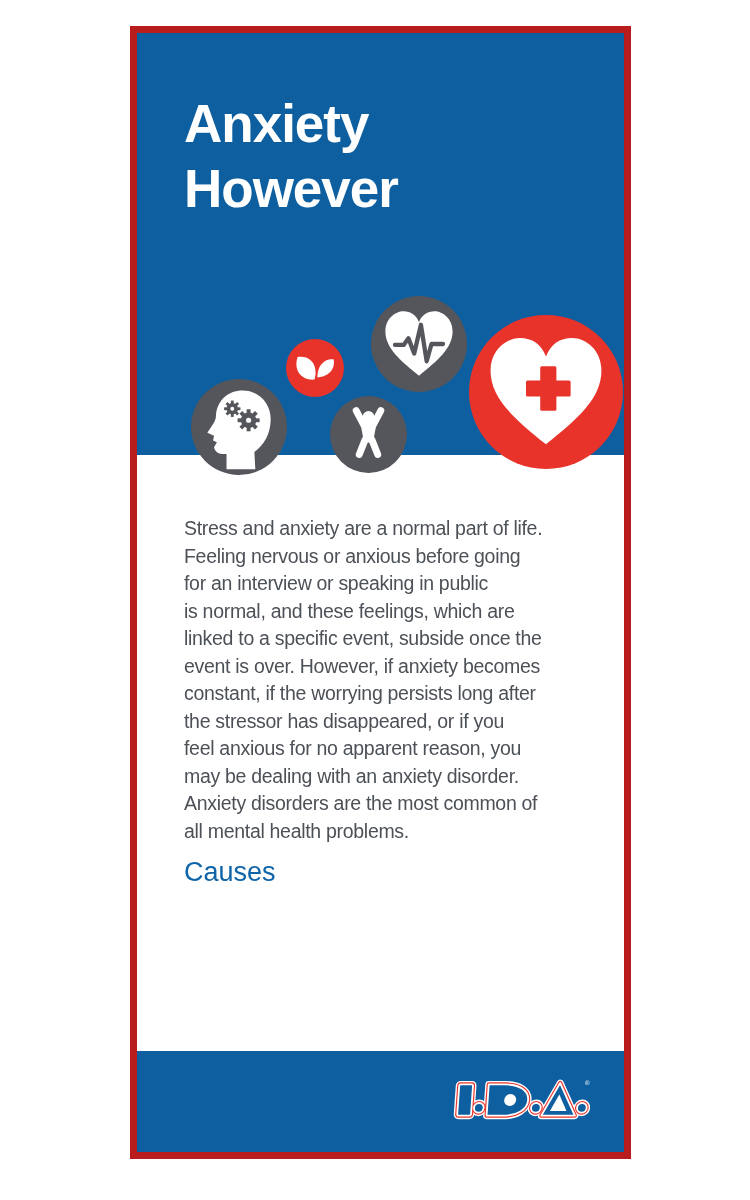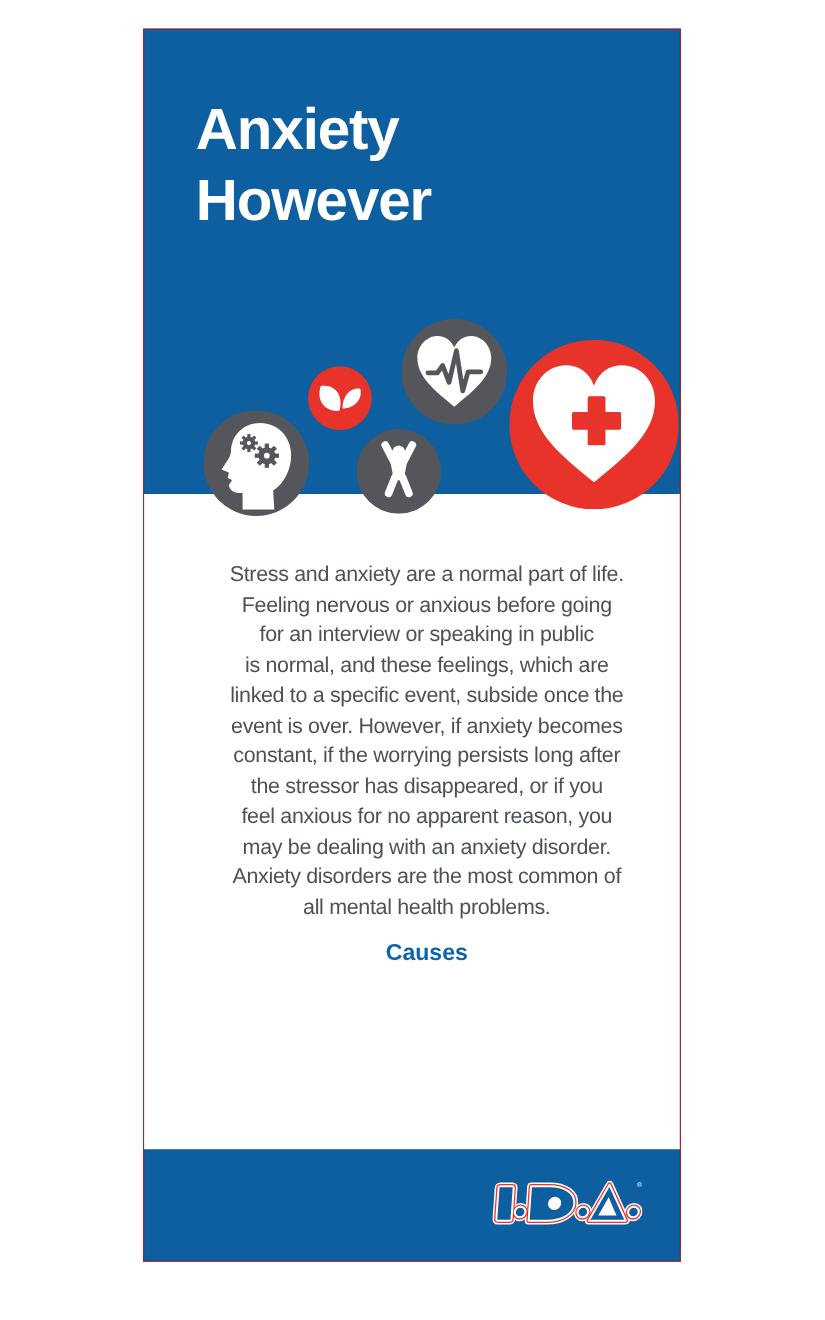--- a/index.html
+++ b/index.html
@@ -7,22 +7,22 @@
     width:750px;height:1200px;
     background:#ffffff;
     font-family:"Liberation Sans",sans-serif;
     position:relative;
     overflow:hidden;
   }
   .poster{
     position:absolute;
     left:130px;top:26px;
     width:487px;height:1119px;
-    border:1px solid #b91c1c;
-    background:#0c4a6e;
+    border:7px solid #b91c1c;
+    background:#701a75;
     display:flex;flex-direction:column;
   }
   
   .header{
     height:422px;
     background:#0d5fa0;
     position:relative;
     flex:none;
   }
   .title{
@@ -38,35 +38,34 @@
   .icons{position:absolute;left:0;top:0;width:100%;height:100%;pointer-events:none;}
   .icon{position:absolute;}
   .icon svg{display:block;}
   
   .bodyarea{
     flex:none;
     height:596px;
     background:#ffffff;
     box-sizing:border-box;
     padding:60px 20px 0 47px;
-    text-align:center;
   }
   .para{
     margin:0;
     color:#4c5157;
     font-size:19.5px;
     line-height:27.5px;
     letter-spacing:-0.3px;
     white-space:pre-line;
   }
   .causes-heading{
     margin:13px 0 0 0;
     color:#0e64a8;
-    font-size:21px;
-    font-weight:bold;
+    font-size:27px;
+    font-weight:normal;
     line-height:29px;
   }
   
   .footer{
     flex:1;
     background:#0d5fa0;
     position:relative;
   }
   .ida-logo{
     position:absolute;

